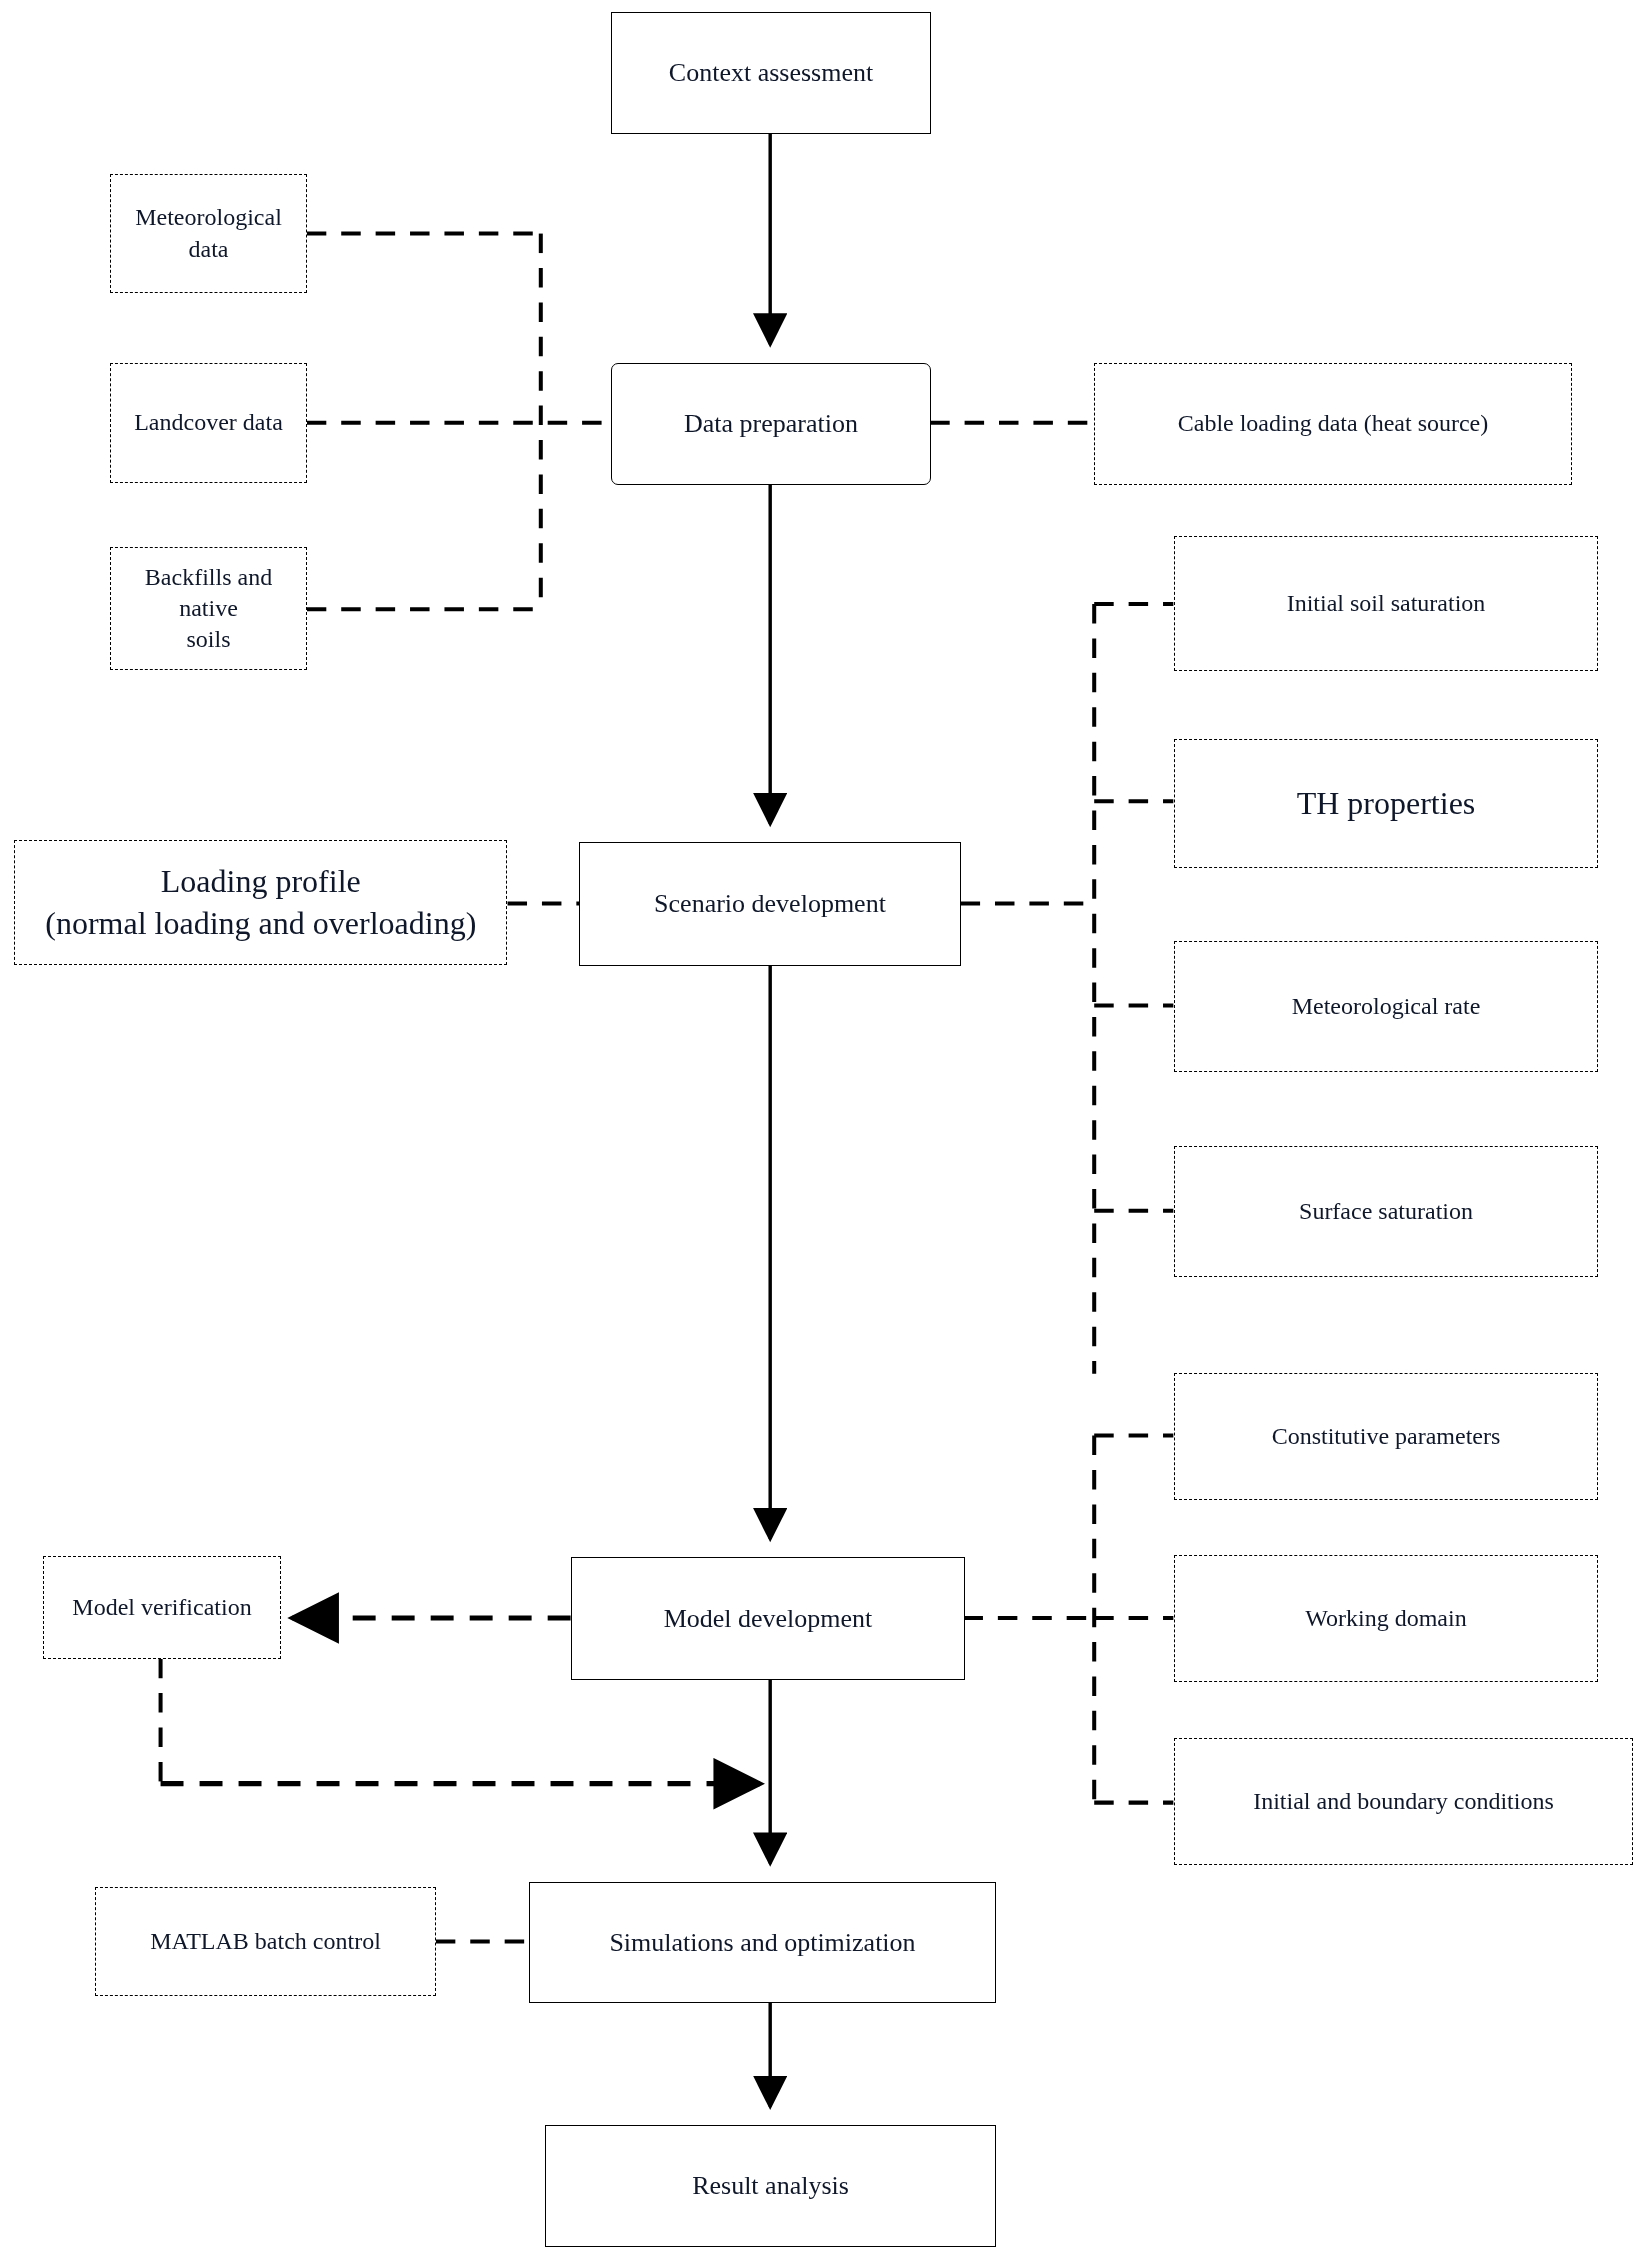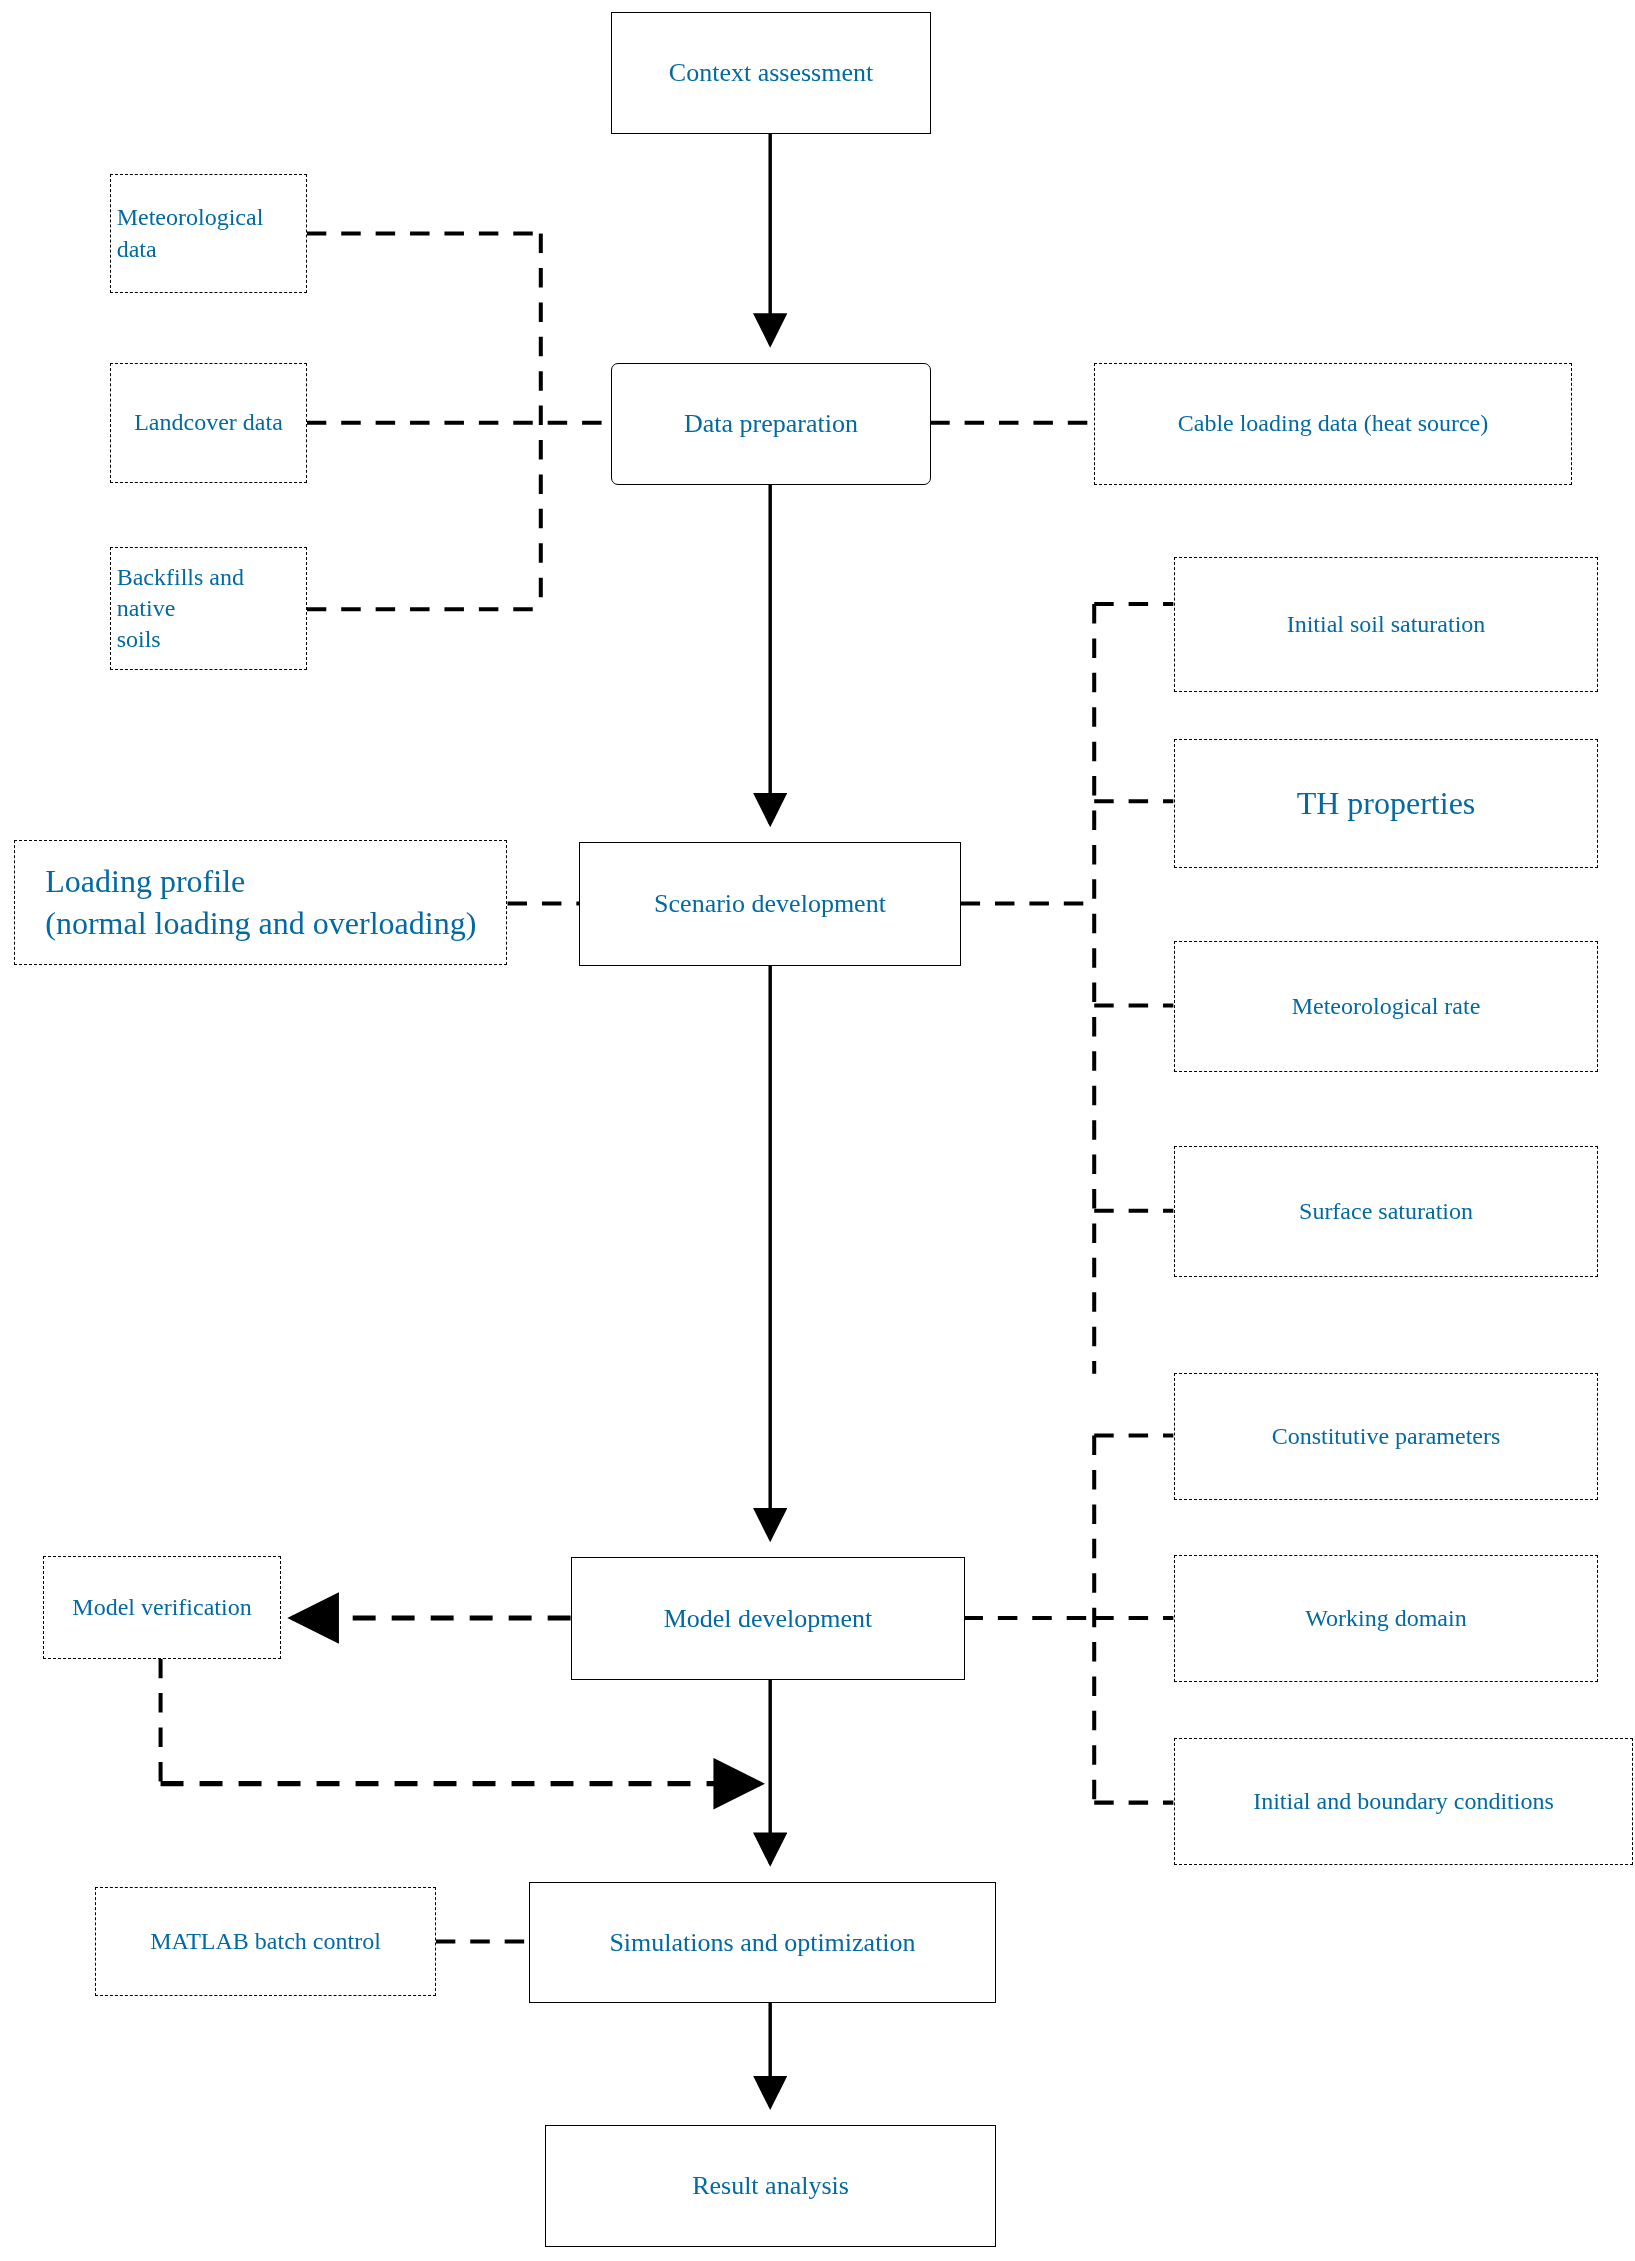--- a/index.html
+++ b/index.html
@@ -1,19 +1,19 @@
 <!DOCTYPE html>
 <html style="font-size:9.2px"><head>
 <meta charset="utf-8">
 <style>
   html,body{margin:0;padding:0;background:#ffffff;}
   #page{position:relative;width:1635px;height:2261px;background:#fff;
         font-family:"Liberation Serif","DejaVu Serif",serif;overflow:hidden;}
   .box{position:absolute;box-sizing:border-box;display:flex;align-items:center;
-       justify-content:center;text-align:left;color:#0369a1;line-height:1.3;}
+       justify-content:center;text-align:center;color:#0f172a;line-height:1.3;}
   .solid{border:1.7px solid #000;background:#fff;}
   .dashed{border:1.7px dashed #000;background:#fff;}
   .lbl{padding:0 5.7px;white-space:pre-line;}
   svg.wires{position:absolute;left:0;top:0;width:1635px;height:2261px;
             pointer-events:none;}
 </style>
 </head>
 <body>
 
 <div id="page">
@@ -110,21 +110,21 @@
   </div>
 
   <div class="box dashed" style="left:95px;top:1887px;width:341px;height:109px;font-size:24px;">
     <span class="lbl">MATLAB batch control</span>
   </div>
 
   <div class="box dashed" style="left:1094px;top:363px;width:478px;height:122px;font-size:24px;">
     <span class="lbl">Cable loading data (heat source)</span>
   </div>
 
-  <div class="box dashed" style="left:1174px;top:536px;width:424px;height:135px;font-size:24px;margin-top:21px;">
+  <div class="box dashed" style="left:1174px;top:536px;width:424px;height:135px;font-size:24px;">
     <span class="lbl">Initial soil saturation</span>
   </div>
 
   <div class="box dashed" style="left:1174px;top:739px;width:424px;height:129px;font-size:32px;">
     <span class="lbl">TH properties</span>
   </div>
 
   <div class="box dashed" style="left:1174px;top:941px;width:424px;height:131px;font-size:24px;">
     <span class="lbl">Meteorological rate</span>
   </div>

